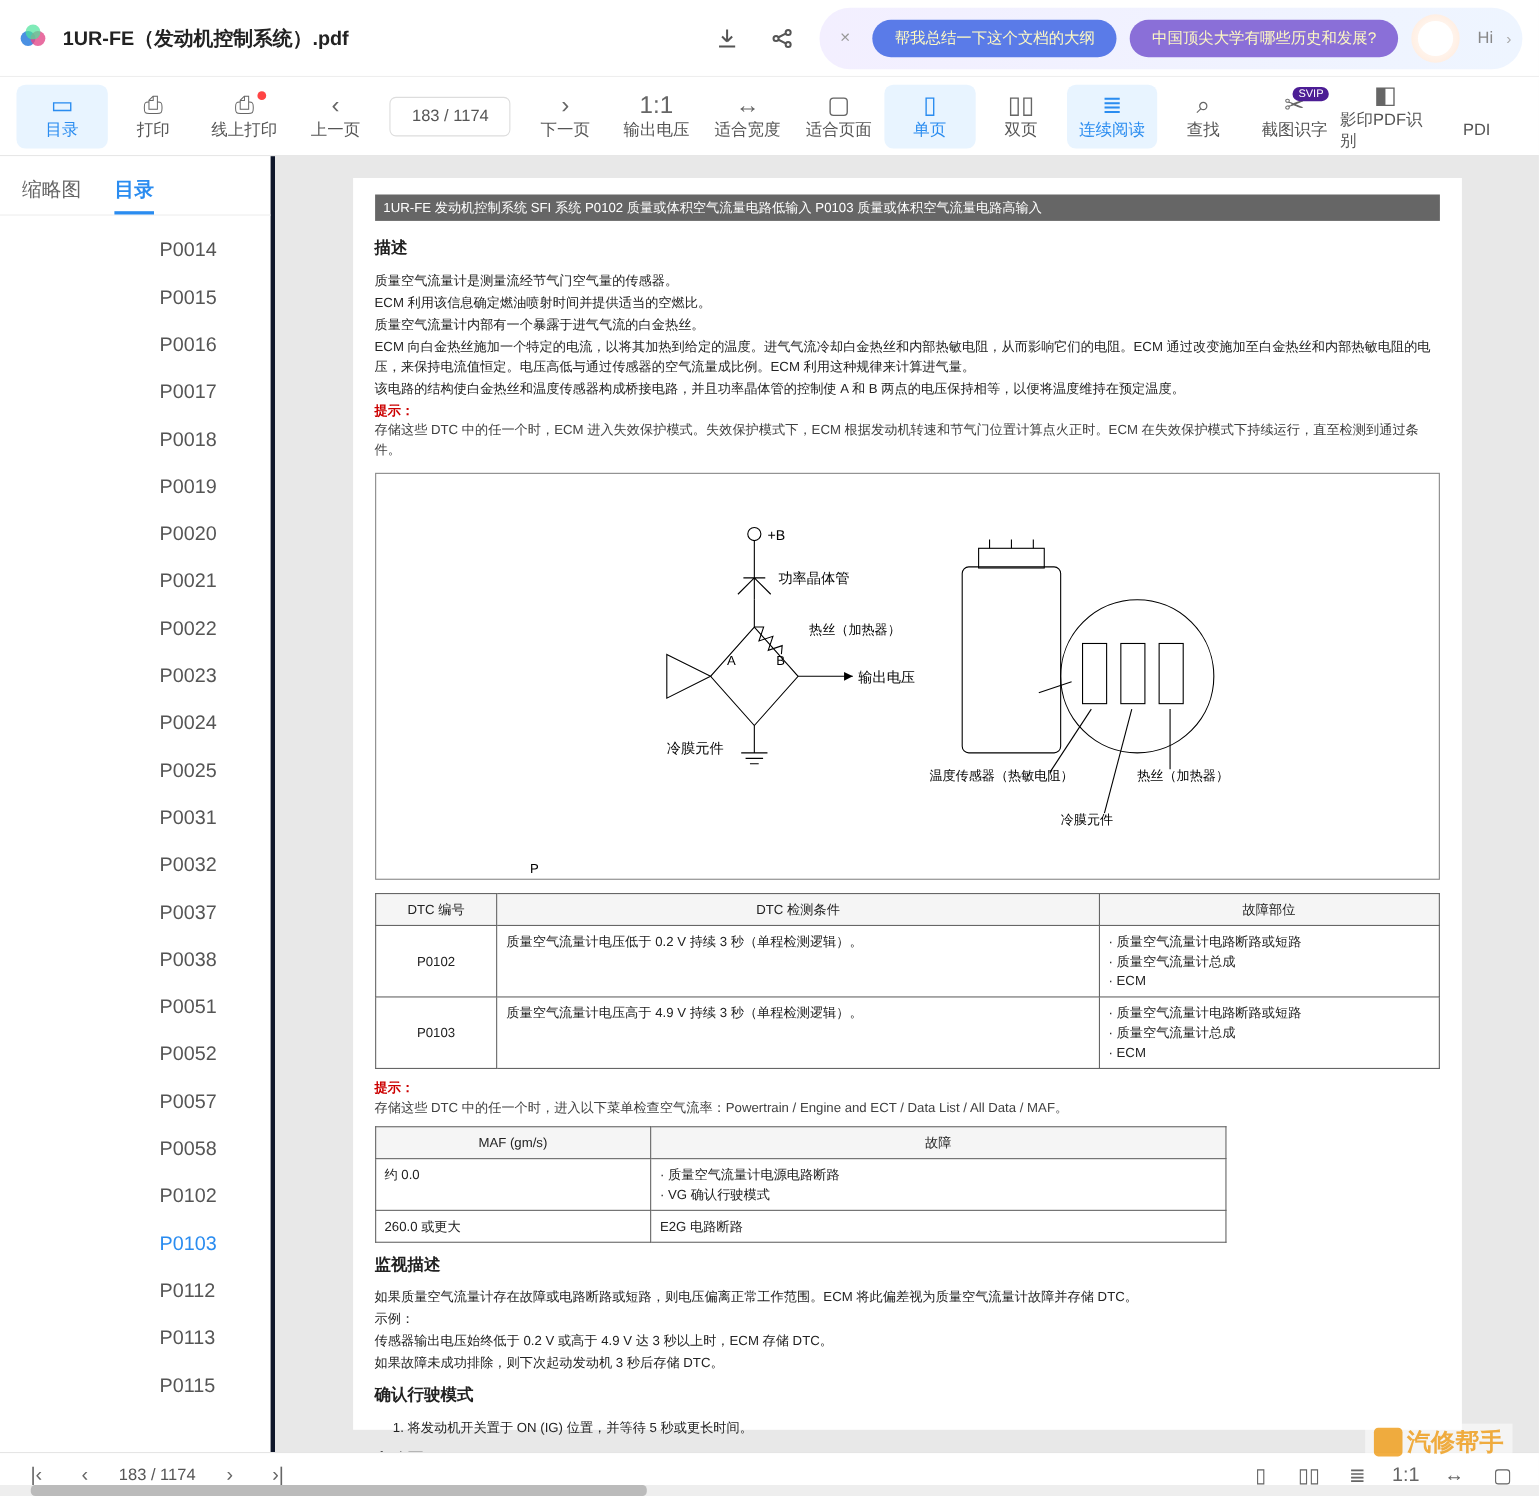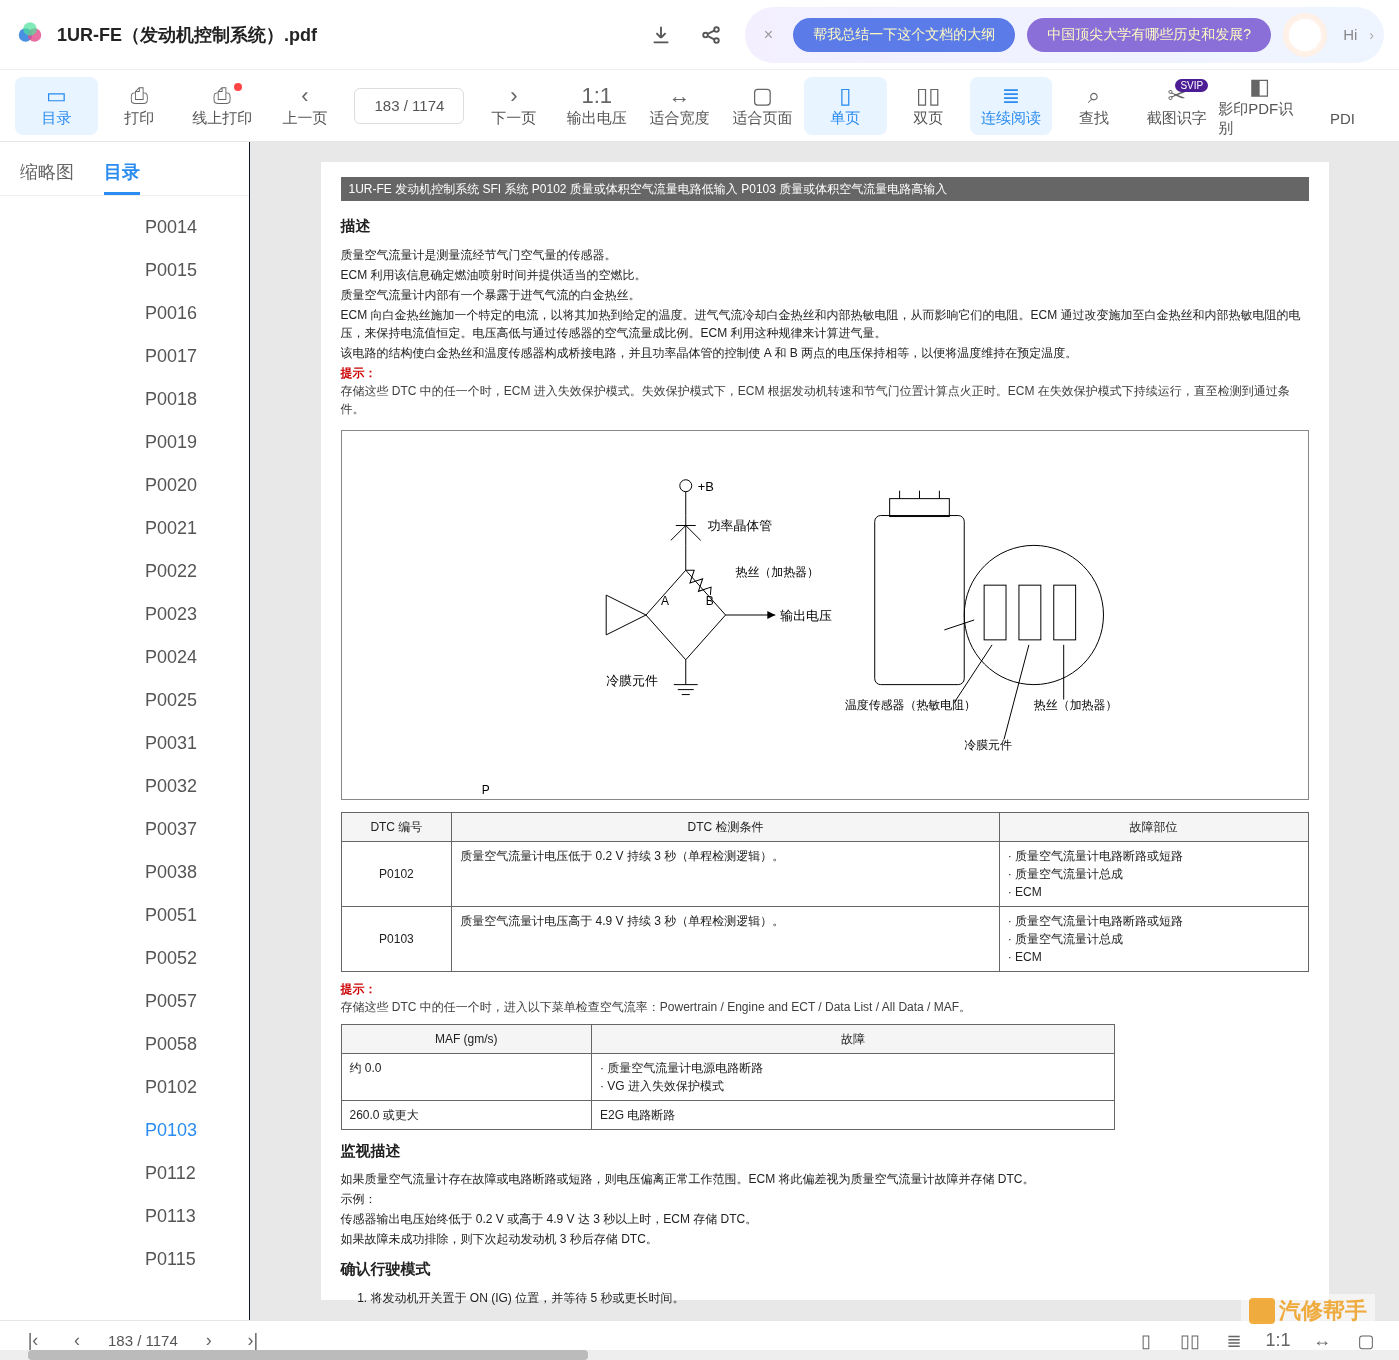--- a/index.html
+++ b/index.html
@@ -21,21 +21,21 @@
 .chev{color:#aaa;font-size:14px}
 .toolbar{height:72px;background:#fff;display:flex;align-items:center;padding:0 15px;gap:0;border-bottom:1px solid #e5e5e5}
 .tb-btn{display:flex;flex-direction:column;align-items:center;justify-content:center;width:88px;height:58px;border-radius:8px;cursor:pointer;font-size:15px;color:#555;position:relative}
 .tb-btn .tb-ico{font-size:22px;height:26px;display:flex;align-items:center;justify-content:center;color:#666}
 .tb-btn.active{background:#e8f4ff;color:#2a8cf0}
 .tb-btn.active .tb-ico{color:#2a8cf0}
 .tb-btn .dot{position:absolute;top:6px;right:22px;width:8px;height:8px;background:#f44;border-radius:50%}
 .tb-btn .badge{position:absolute;top:2px;right:10px;background:#4c1d95;color:#fff;font-size:10px;padding:1px 5px;border-radius:8px}
 .page-input{width:110px;height:36px;border:1px solid #ddd;border-radius:6px;text-align:center;font-size:15px;color:#555;margin:0 8px}
 .main{display:flex;height:calc(100% - 70px - 72px - 40px)}
-.sidebar{width:250px;background:#fff;border-right:1px solid #0f172a;display:flex;flex-direction:column}
+.sidebar{width:250px;background:#fff;border-right:4px solid #0f172a;display:flex;flex-direction:column}
 .side-tabs{display:flex;padding:10px 20px 0;gap:30px;border-bottom:1px solid #eee}
 .side-tab{font-size:18px;color:#666;padding:8px 0;cursor:pointer;border-bottom:3px solid transparent}
 .side-tab.active{color:#2a8cf0;border-bottom-color:#2a8cf0;font-weight:600}
 .toc-list{flex:1;overflow-y:auto;padding:10px 0}
 .toc-item{padding:11px 0 11px 145px;font-size:18px;color:#555;cursor:pointer}
 .toc-item.sel{color:#2a8cf0}
 .doc-pane{flex:1;background:#e8e8e8;overflow:auto;padding:20px 0;display:flex;justify-content:center}
 .page{width:1008px;background:#fff;padding:15px 20px 30px;font-size:12px;color:#222;line-height:1.5}
 .page-header{background:#666;color:#fff;padding:3px 8px;font-size:12px;margin-bottom:14px}
 .sec-title{font-size:15px;font-weight:700;margin:10px 0 8px}
@@ -284,21 +284,21 @@
       <p class="hint-text">存储这些 DTC 中的任一个时，进入以下菜单检查空气流率：Powertrain / Engine and ECT / Data List / All Data / MAF。</p>
 
       <table class="tbl tbl2">
         <tbody>
             <tr>
               <th>MAF (gm/s)</th>
               <th>故障</th>
             </tr>
         <tr>
               <td>约 0.0</td>
-              <td>· <span>质量空气流量计电源电路断路</span><br>· <span>VG 进入失效保护模式</span></td>
+              <td>· <span>质量空气流量计电源电路断路</span><br>· <span>VG 确认行驶模式</span></td>
             </tr>
         <tr>
               <td>260.0 或更大</td>
               <td>E2G 电路断路</td>
             </tr>
       </tbody>
         </table>
 
       <div class="sec-title">监视描述</div>
       <p class="body-text">如果质量空气流量计存在故障或电路断路或短路，则电压偏离正常工作范围。ECM 将此偏差视为质量空气流量计故障并存储 DTC。</p>

